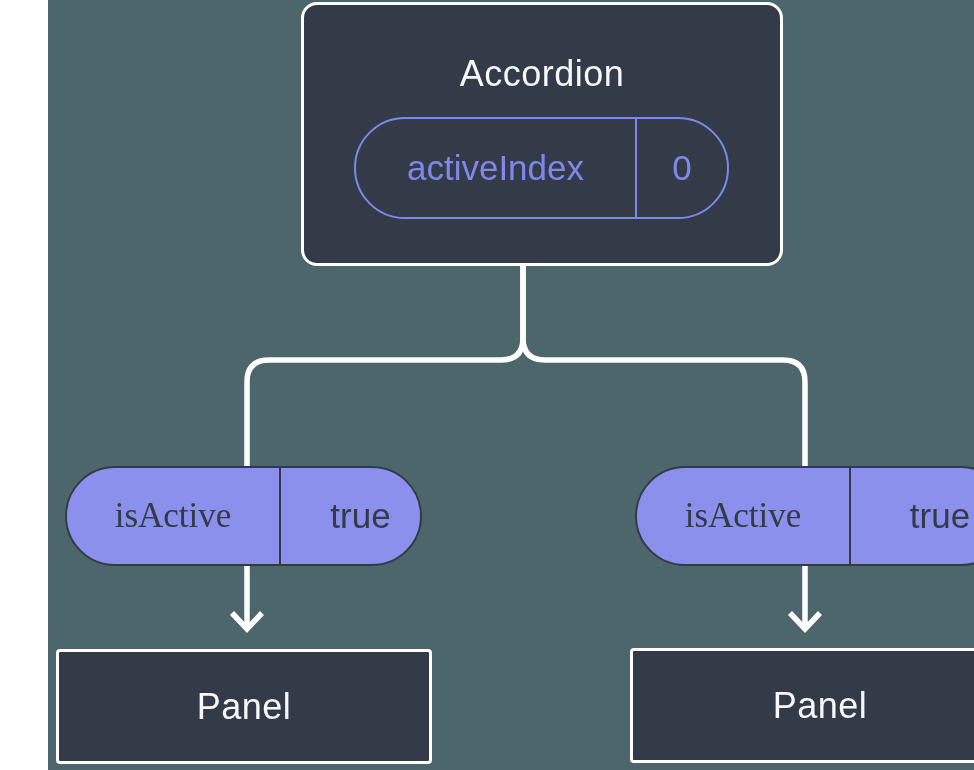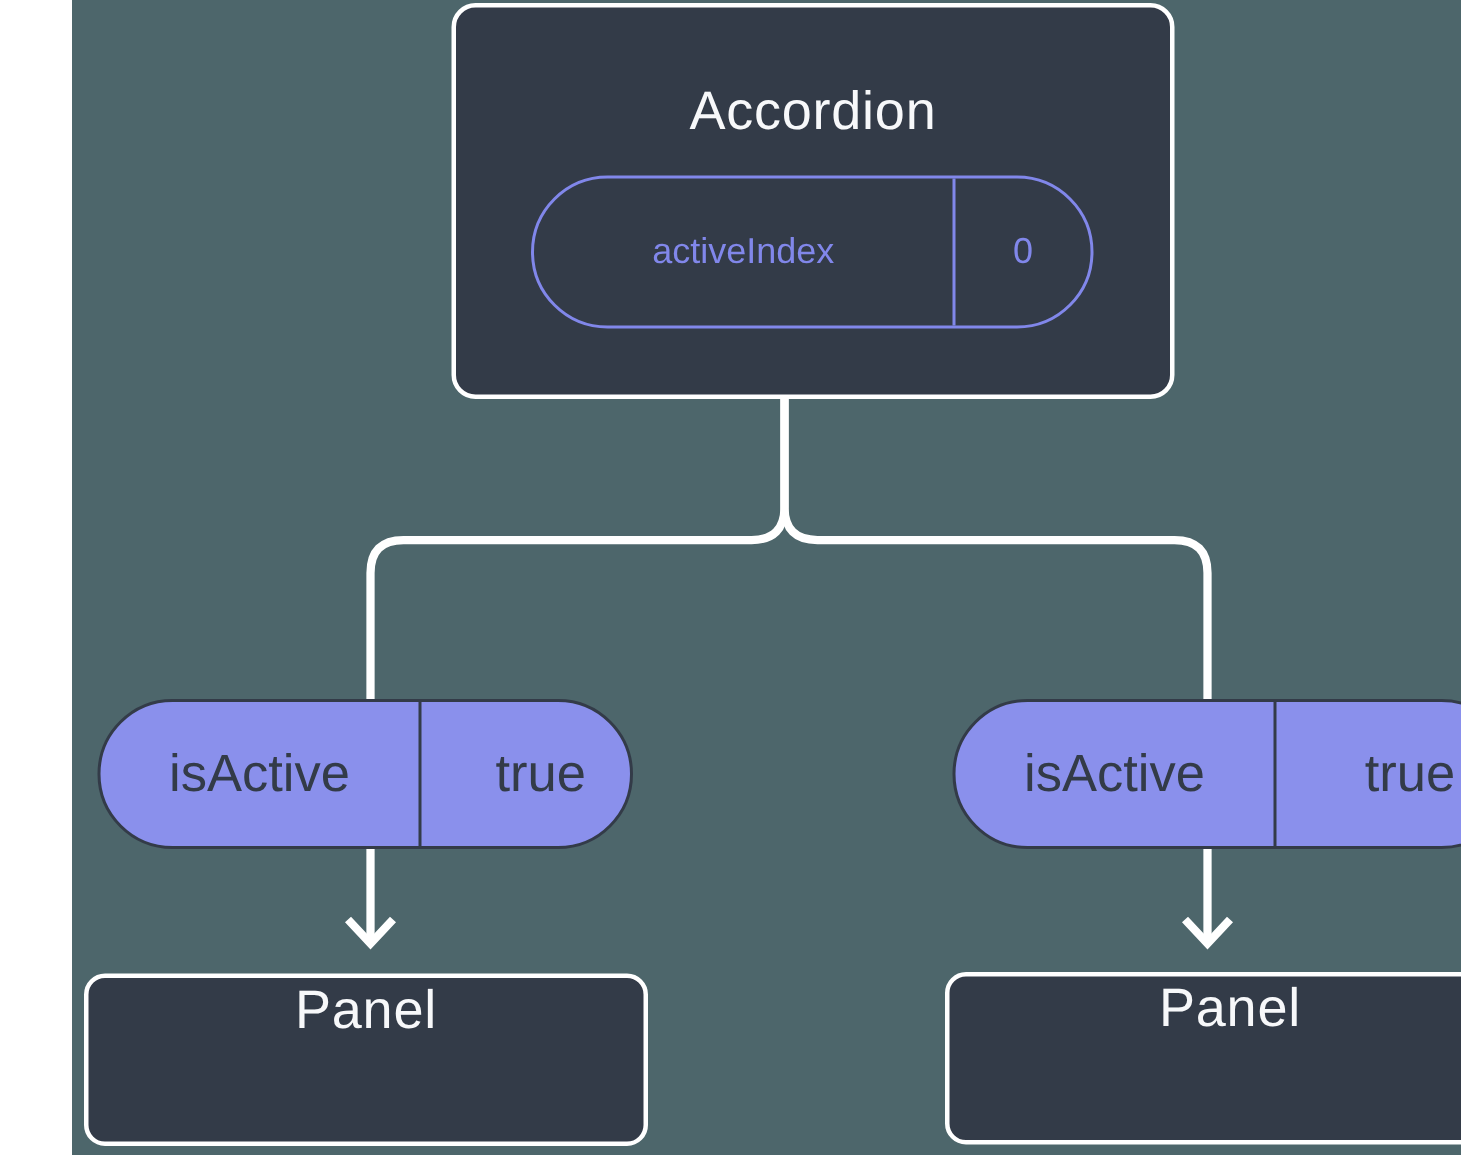--- a/index.html
+++ b/index.html
@@ -61,21 +61,21 @@
     left: 50px;
     top: 112px;
     width: 375px;
     height: 102px;
     box-sizing: border-box;
     border: 2.5px solid var(--purple, #8187EA);
     border-radius: 52px;
     display: flex;
     align-items: stretch;
     color: var(--purple, #8187EA);
-    font-size: 24px;
+    font-size: 35px;
     font-weight: 500;
   }
   .state-label {
     flex: 0 0 279px;
     border-right: 2.5px solid var(--purple, #8187EA);
     display: flex;
     align-items: center;
     justify-content: center;
   }
   .state-value {
@@ -107,31 +107,33 @@
     left: 587px;
     top: 466px;
     width: 376px;
   }
   .prop-label {
     flex: 0 0 212px;
     border-right: 2.5px solid var(--pill-text, #333B48);
     display: flex;
     align-items: center;
     justify-content: center;
+    font-family: Liberation Serif, serif;
   }
   .prop-value {
     flex: 1 1 auto;
     display: flex;
     align-items: center;
     justify-content: center;
     padding-left: 20px;
   }
   .panel-box {
-    border-radius: 14px;
+    border-radius: 4px;
     display: flex;
+    align-items: center;
     justify-content: center;
     font-size: 36px;
     font-weight: 500;
     color: var(--title-text, #F7F8FA);
     letter-spacing: 0.5px;
   }
   .panel-box.left {
     left: 8px;
     top: 649px;
     width: 376px;

